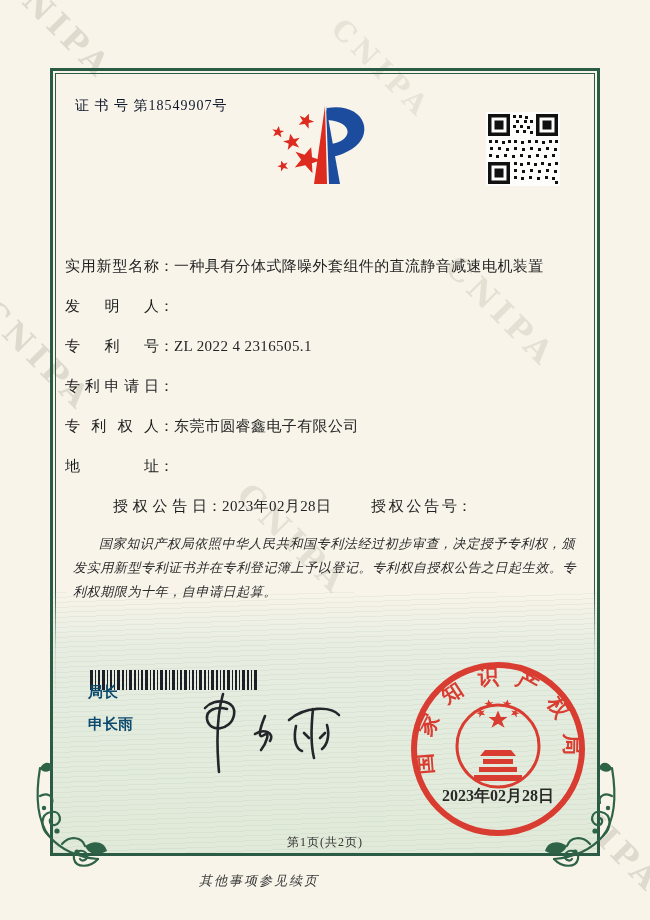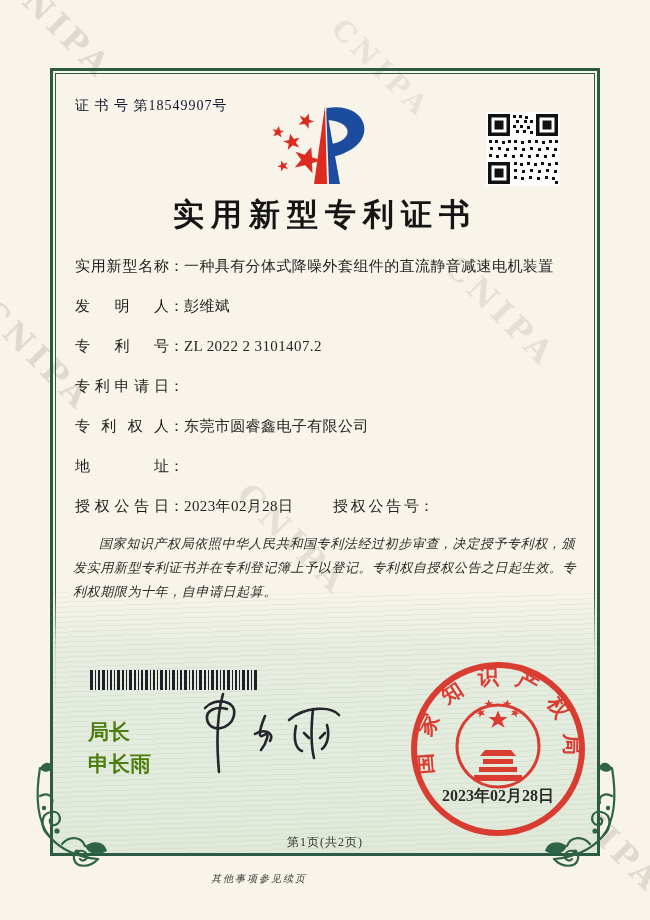--- a/index.html
+++ b/index.html
@@ -38,49 +38,49 @@
   }
   
   .cert-no{position:absolute;left:75px;top:97px;font-size:14px;letter-spacing:1px;color:#0f172a;z-index:3;}
   .logo{position:absolute;left:262px;top:100px;z-index:3;}
   .qr{position:absolute;left:486px;top:112px;z-index:3;}
   .title{
     position:absolute;left:0;top:194px;width:650px;text-align:center;
     font-size:31px;font-weight:bold;letter-spacing:7px;color:#151515;z-index:3;
   }
   
-  .fields{position:absolute;left:75px;top:256px;width:502px;z-index:3;}
+  .fields{position:absolute;left:65px;top:256px;width:502px;z-index:3;}
   .frow{display:flex;line-height:21px;margin-bottom:19px;font-size:15px;color:#252525;}
   .lbl{
     display:inline-block;width:94px;flex:0 0 94px;
     text-align:justify;text-align-last:justify;color:#1d1d1d;
   }
   .colon{flex:0 0 auto;}
   .val{flex:1 1 auto;letter-spacing:0.4px;}
-  .grant-row{display:flex;}
+  .grant-row{display:flex;margin-left:48px;}
   .grant-cell1{display:flex;width:258px;flex:0 0 258px;}
   .grant-cell2{display:flex;flex:1 1 auto;align-items:flex-end;}
   .lbl2{display:inline-block;width:86px;flex:0 0 86px;text-align:justify;text-align-last:justify;}
   
   .body-text{
     position:absolute;left:73px;top:526px;width:506px;z-index:3;
     font-size:13px;line-height:24px;letter-spacing:0.6px;color:#2a2a2a;
     font-style:italic;
   }
   .body-text p{margin:6px 0 6px 0;text-indent:2em;}
   
   .barcode{position:absolute;left:90px;top:670px;z-index:3;}
-  .director{position:absolute;left:88px;top:716px;z-index:3;
-    font-family:"Liberation Sans","DejaVu Sans",sans-serif;font-size:21px;font-weight:600;color:#4d7c0f;line-height:32px;}
+  .director{position:absolute;left:88px;top:676px;z-index:3;
+    font-family:"Liberation Sans","DejaVu Sans",sans-serif;font-size:15px;font-weight:600;color:#0c4a6e;line-height:32px;}
   .signature{position:absolute;left:185px;top:678px;z-index:3;}
   .seal{position:absolute;left:408px;top:660px;z-index:4;opacity:0.93;}
   .page-num{position:absolute;left:50px;top:834px;width:550px;text-align:center;font-size:12px;color:#333;z-index:3;letter-spacing:1px;}
   .continuation{
     position:absolute;left:0;top:872px;width:518px;text-align:center;z-index:3;
-    font-size:10px;font-style:italic;letter-spacing:2px;color:#3a3a3a;
+    font-size:13px;font-style:italic;letter-spacing:2px;color:#3a3a3a;
   }
   .corner{position:absolute;z-index:5;}
   .corner-left{left:30px;top:756px;}
   .corner-right{left:498px;top:756px;transform:scaleX(-1);}
 </style>
 </head>
 <body>
 
 <div id="page">
 
@@ -128,37 +128,35 @@
                M4 35h3v3H4z M12 35h3v3h-3z M20 36h3v3h-3z M28 35h3v3h-3z M36 36h3v3h-3z M44 35h3v3h-3z
                M52 36h3v3h-3z M60 35h3v3h-3z M68 36h3v3h-3z
                M3 42h3v3H3z M10 43h3v3h-3z M18 42h3v3h-3z M26 43h3v3h-3z M34 42h3v3h-3z M42 43h3v3h-3z
                M50 42h3v3h-3z M58 43h3v3h-3z M66 42h3v3h-3z
                M28 50h3v3h-3z M34 51h3v3h-3z M41 50h3v3h-3z M48 51h3v3h-3z M55 50h3v3h-3z M62 51h3v3h-3z M69 50h3v3h-3z
                M28 57h3v3h-3z M36 58h3v3h-3z M44 57h3v3h-3z M52 58h3v3h-3z M60 57h3v3h-3z M68 58h3v3h-3z
                M28 64h3v3h-3z M35 65h3v3h-3z M43 64h3v3h-3z M51 65h3v3h-3z M59 64h3v3h-3z M66 65h3v3h-3z M69 69h3v3h-3z"></path>
     </g>
   </svg>
 
-  <div class="title">实用新型专利证书</div>
 
   <div class="fields">
     <div class="frow">
       <span class="lbl">实用新型名称</span>
         <span class="colon">：</span>
         <span class="val">一种具有分体式降噪外套组件的直流静音减速电机装置</span>
     </div>
     <div class="frow">
       <span class="lbl">发明人</span>
         <span class="colon">：</span>
-        <span class="val">彭维斌</span>
     </div>
     <div class="frow">
       <span class="lbl">专利号</span>
         <span class="colon">：</span>
-        <span class="val">ZL 2022 2 3101407.2</span>
+        <span class="val">ZL 2022 4 2316505.1</span>
     </div>
     <div class="frow">
       <span class="lbl">专利申请日</span>
         <span class="colon">：</span>
     </div>
     <div class="frow">
       <span class="lbl">专利权人</span>
         <span class="colon">：</span>
         <span class="val">东莞市圆睿鑫电子有限公司</span>
     </div>

